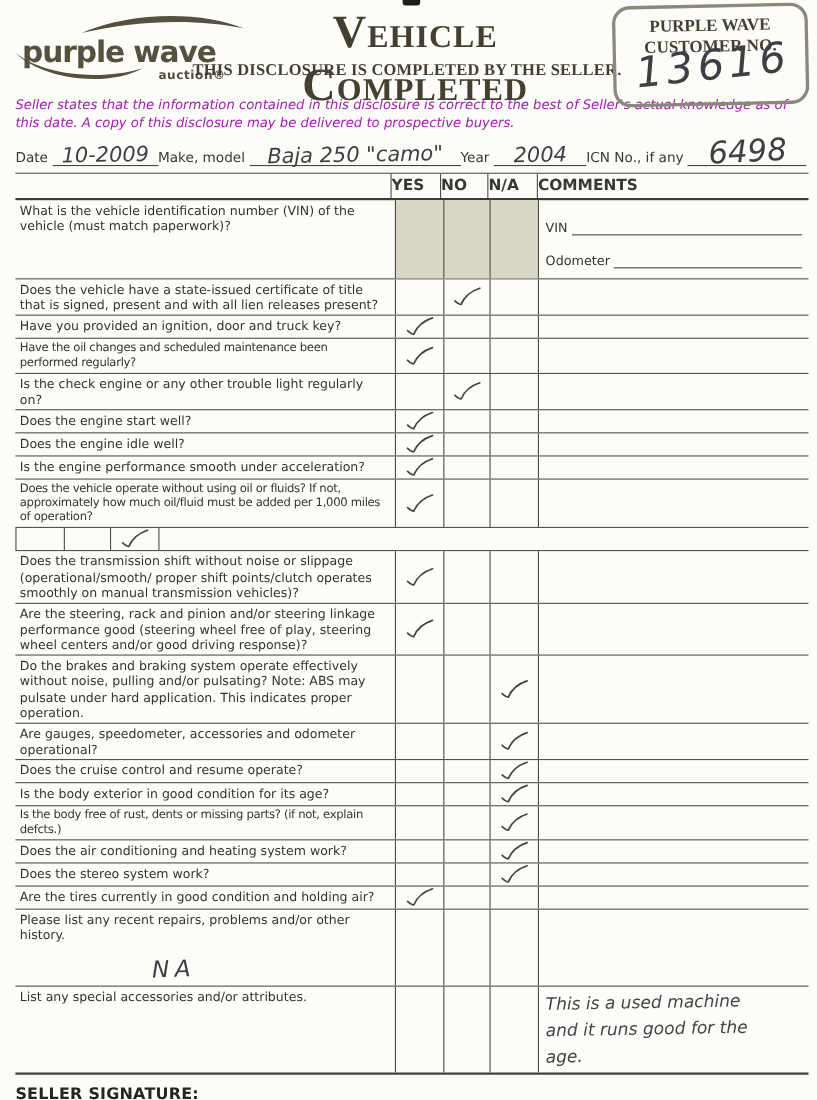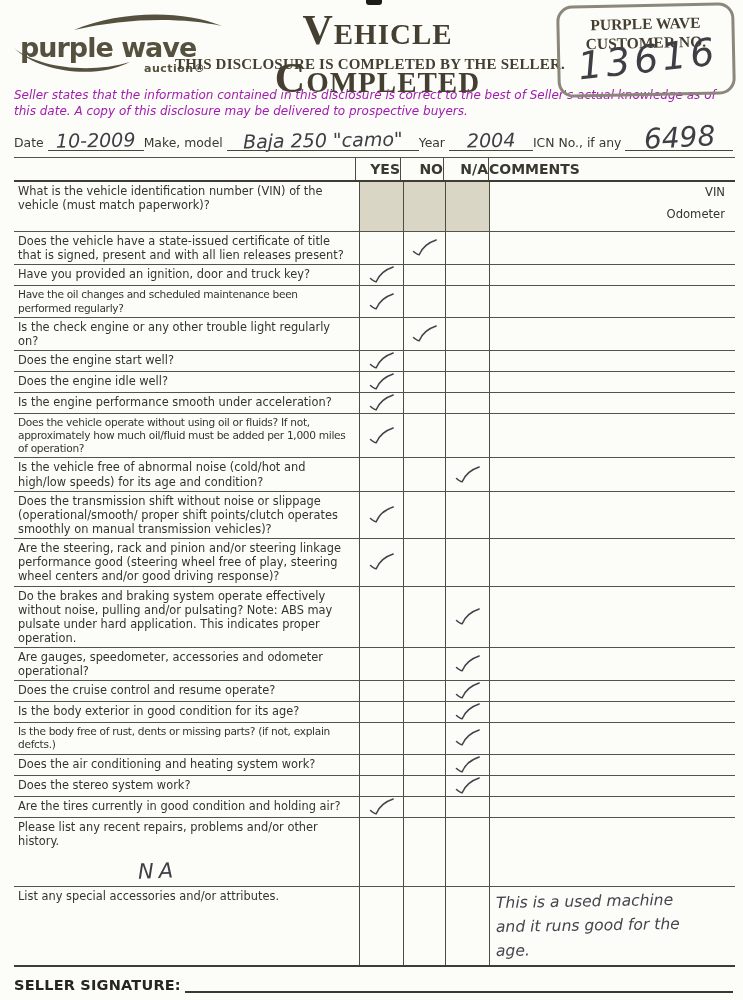--- a/index.html
+++ b/index.html
@@ -47,26 +47,26 @@
   .vhead .hcell{font-weight:bold;font-size:14px;padding:3px 0;}
   .vrow{display:flex;border-bottom:1.3px solid #55524a;min-height:20px;}
   .cell{box-sizing:border-box;}
   .qcell{flex:1;padding:2px 6px 2px 4px;}
   .qtext{font-size:11.4px;line-height:1.24;color:#35342c;}
   .condensed .qtext{font-size:10.6px;letter-spacing:-.3px;}
   .acell{width:44px;flex:none;border-left:1.3px solid #4e4b42;display:flex;align-items:center;justify-content:center;}
   .acell.w-no{width:42px;}
   .ccell{width:246px;flex:none;border-left:1.3px solid #4e4b42;padding:2px 6px;}
   .h-q{flex:1;}
-  .h-a{width:44px;flex:none;text-align:right;border-left:1.3px solid #4e4b42;}
+  .h-a{width:44px;flex:none;text-align:left;border-left:1.3px solid #4e4b42;}
   .h-a.w-no{width:42px;}
   .h-c{width:246px;flex:none;border-left:1.3px solid #4e4b42;padding-left:8px;}
   .shaded{background:#d9d6c5;}
   .check svg{display:block;transform:rotate(-4deg);}
-  .cfield{display:flex;align-items:flex-end;font-size:11.6px;color:#35342c;margin:1px 0 7px;flex-direction:column;}
+  .cfield{display:flex;align-items:flex-end;font-size:11.6px;color:#35342c;margin:16px 0 7px;}
   .cfield .clabel{white-space:nowrap;padding-right:4px;}
   .cfield .cline{flex:1;border-bottom:1.4px solid #4a463c;height:12px;}
   .note{font-size:21px;letter-spacing:5px;margin:8px 0 4px 120px;transform:rotate(-2deg);}
   .cwrite{font-size:15.5px;line-height:1.55;transform:rotate(-1deg);color:#45444b;}
   .vtable .vrow:nth-last-child(1){min-height:78px;border-bottom:2px solid #3f3c35;}
   .vtable .vrow:nth-last-child(2){min-height:56px;}
 
   
   .sigline{display:flex;align-items:flex-end;margin:10px 10px 0 14px;}
   .siglabel{font-weight:bold;font-size:14.5px;color:#26251f;white-space:nowrap;letter-spacing:.2px;}
@@ -257,23 +257,20 @@
               <svg width="30" height="18" viewBox="0 0 32 20">
                 <path d="M3 13 C6 16, 8 17, 9 17 C13 9, 21 4, 29 2" fill="none" stroke="#43424a" stroke-width="1.7" stroke-linecap="round"></path>
               </svg>
             </span>
           </div>
           <div class="cell acell w-no"></div>
           <div class="cell acell"></div>
           <div class="cell ccell"></div>
         </div>
         <div class="vrow">
-          <div class="cell qcell">
-            <div class="qtext">Is the vehicle free of abnormal noise (cold/hot and high/low speeds) for its age and condition?</div>
-          </div>
           <div class="cell acell"></div>
           <div class="cell acell w-no"></div>
           <div class="cell acell">
             <span class="check">
               <svg width="30" height="18" viewBox="0 0 32 20">
                 <path d="M3 13 C6 16, 8 17, 9 17 C13 9, 21 4, 29 2" fill="none" stroke="#43424a" stroke-width="1.7" stroke-linecap="round"></path>
               </svg>
             </span>
           </div>
           <div class="cell ccell"></div>

